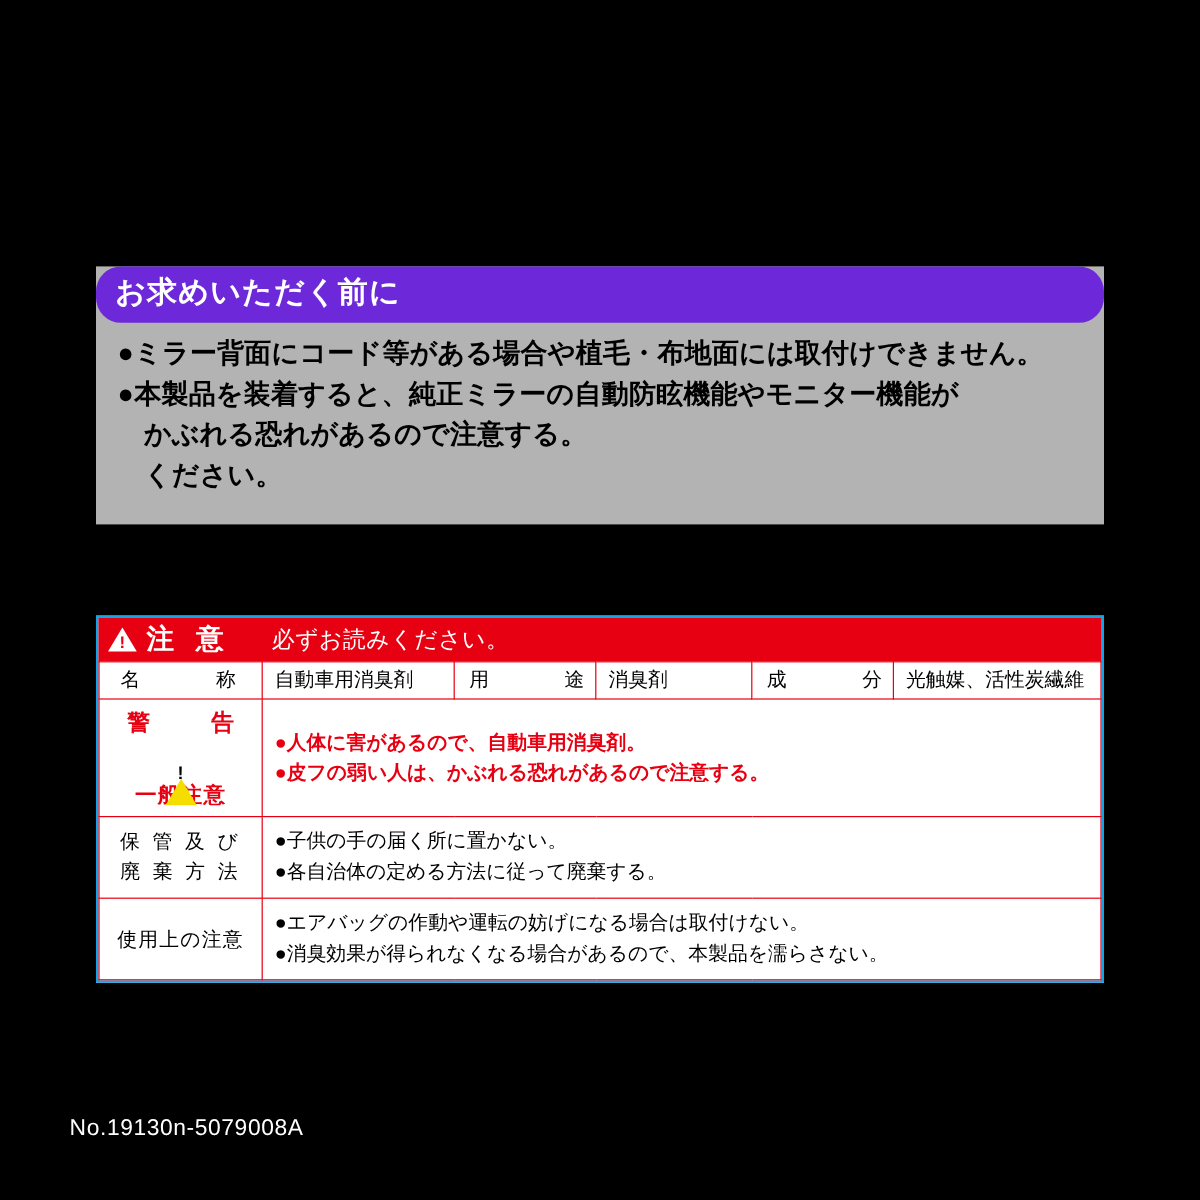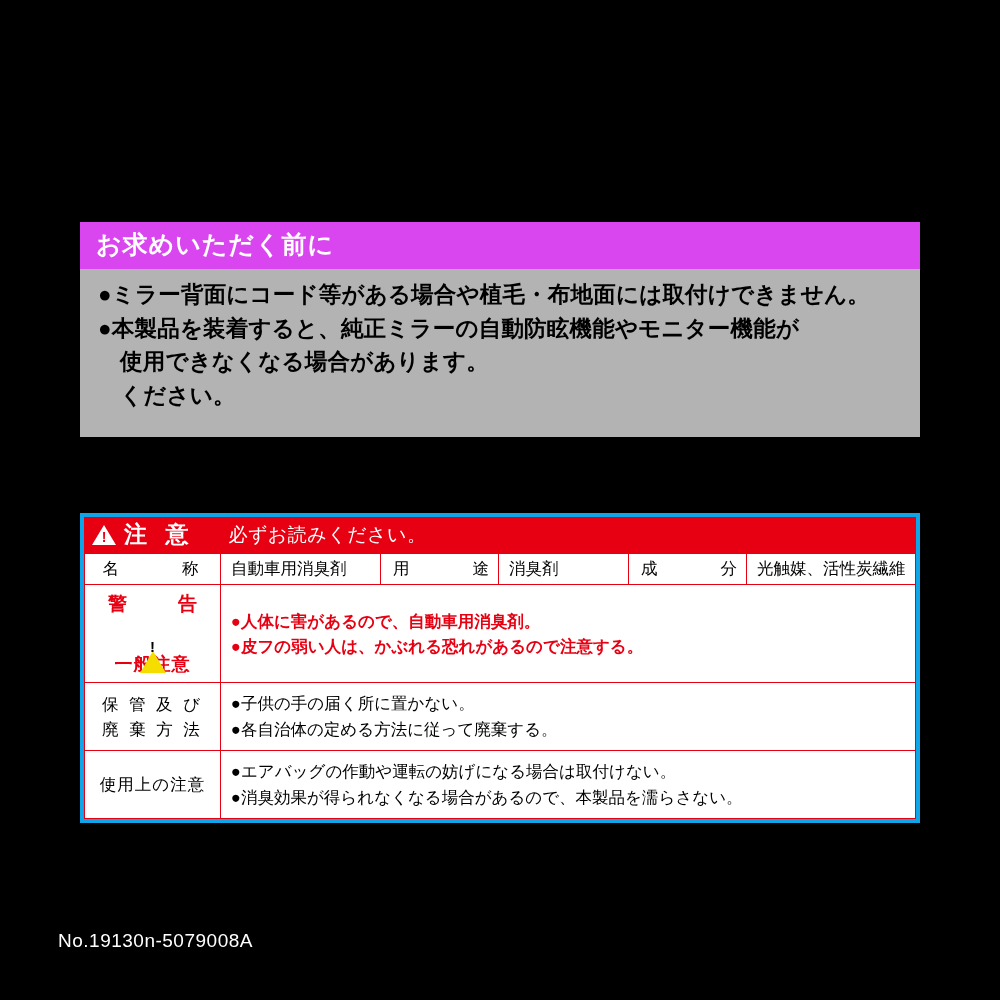--- a/index.html
+++ b/index.html
@@ -18,27 +18,28 @@
 
   
   .notice-panel {
     position: absolute;
     left: 80px;
     top: 222px;
     width: 840px;
     background: #b3b3b3;
   }
   .notice-header {
-    background: #d946ef;
+    background: #6d28d9;
     color: #ffffff;
     font-size: 25px;
     font-weight: bold;
     letter-spacing: 1px;
     padding: 9px 16px 10px 16px;
     line-height: 1.1;
+    border-radius: 21px;
   }
   .notice-body {
     padding: 10px 18px 22px 18px;
   }
   .notice-item {
     font-size: 22.5px;
     font-weight: bold;
     color: #000;
     line-height: 1.45;
     letter-spacing: 0.2px;
@@ -49,21 +50,21 @@
     display: block;
     padding-left: 22px;
   }
 
   
   .caution-block {
     position: absolute;
     left: 80px;
     top: 513px;
     width: 840px;
-    border: 4px solid #0ea5e9;
+    border: 2px solid #0ea5e9;
     background: #ffffff;
     box-sizing: border-box;
   }
   .caution-title {
     background: #e60012;
     color: #ffffff;
     display: flex;
     align-items: center;
     padding: 4px 8px 5px 8px;
     height: 27px;
@@ -210,21 +211,21 @@
 <body>
 
 <div class="notice-panel">
   <div class="notice-header">お求めいただく前に</div>
   <div class="notice-body">
     <div class="notice-item">
       <span>●ミラー背面にコード等がある場合や植毛・布地面には取付けできません。</span>
     </div>
     <div class="notice-item">
       <span>●本製品を装着すると、純正ミラーの自動防眩機能やモニター機能が</span>
-      <span class="cont">使用できなくなる場合があります。</span>
+      <span class="cont">かぶれる恐れがあるので注意する。</span>
     </div>
     <div class="notice-item">
       <span class="cont">ください。</span>
     </div>
   </div>
 </div>
 
 <div class="caution-block">
 
   <div class="caution-title">

